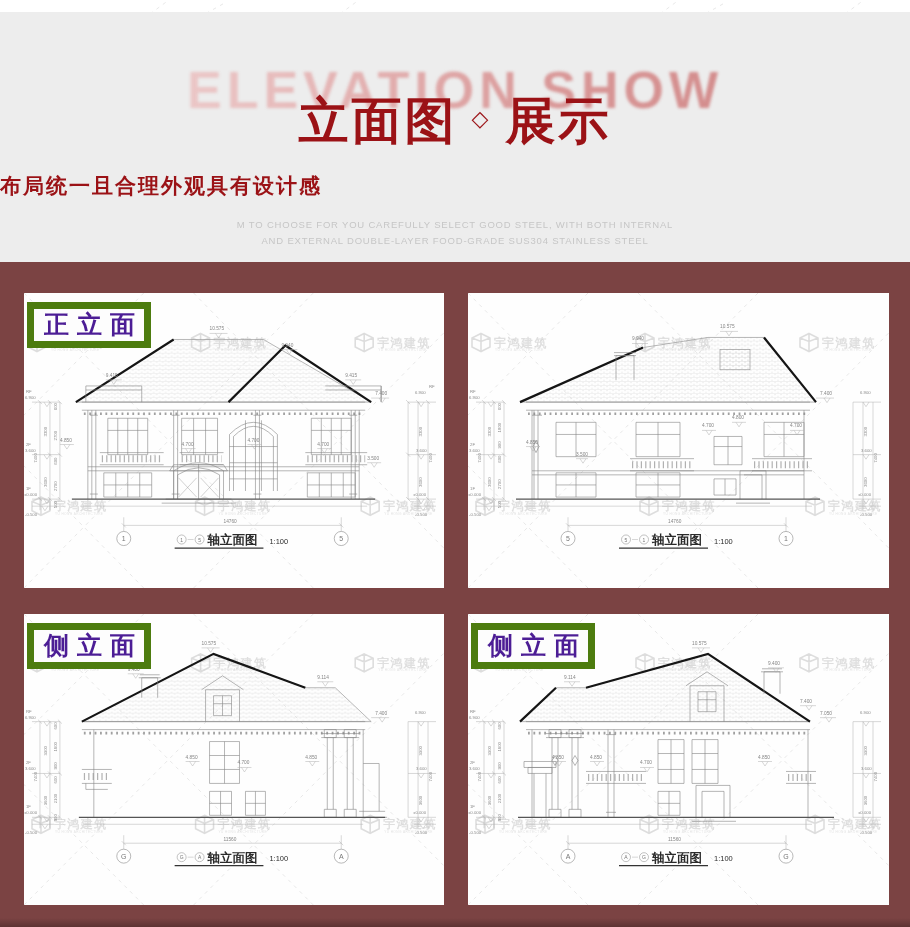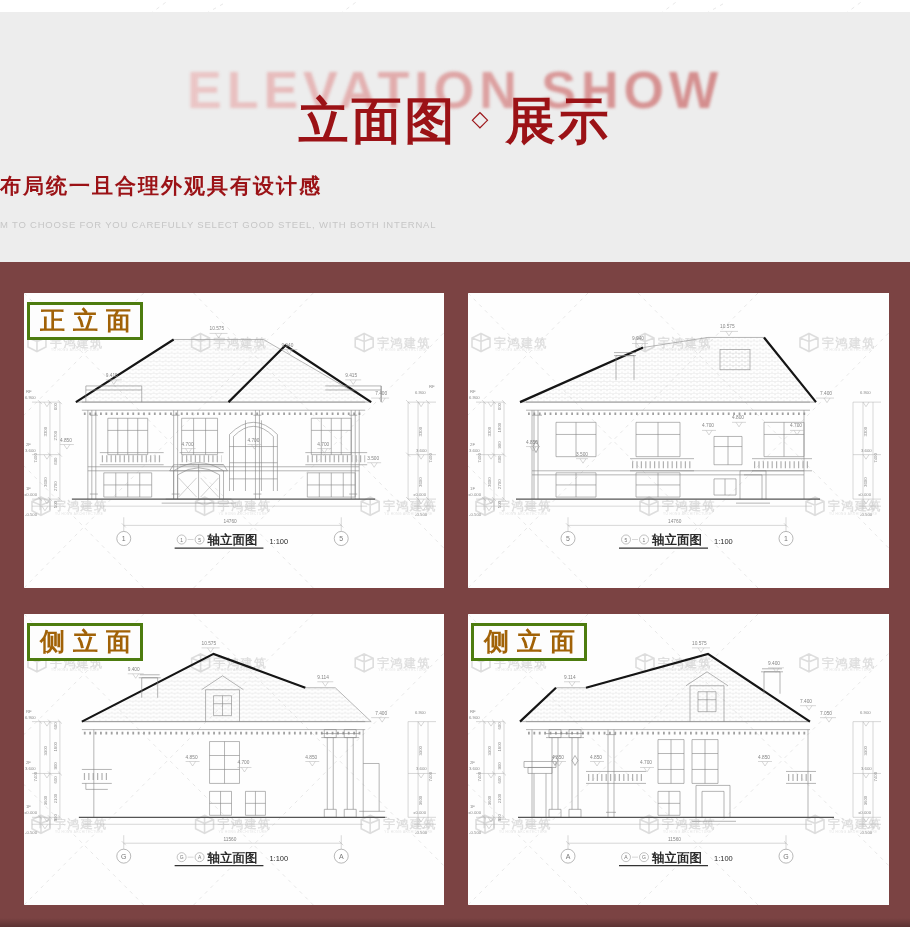--- a/index.html
+++ b/index.html
@@ -11,31 +11,31 @@
   .backdrop{position:absolute;top:48px;left:0;width:100%;text-align:center;
     font-size:52px;font-weight:bold;letter-spacing:5px;white-space:nowrap;
     background:linear-gradient(90deg,#f3dcdc 0%,#e7bcbc 30%,#d99898 60%,#cd8181 100%);
     -webkit-background-clip:text;background-clip:text;color:transparent;
     filter:blur(1.6px);}
   .hero-title{position:absolute;top:84px;left:0;width:100%;text-align:center;
     color:#9b1216;font-size:50px;font-weight:bold;letter-spacing:3px;line-height:1}
   .hero-title .diamond{font-size:22px;vertical-align:12px;margin:0 14px;font-weight:normal}
   .hero-sub{position:absolute;top:160px;left:0;width:100%;text-align:left;
     color:#9b1216;font-size:21px;font-weight:bold;letter-spacing:2px}
-  .hero-desc{position:absolute;top:205px;left:0;width:100%;
+  .hero-desc{position:absolute;top:205px;left:0;width:100%;text-align:center;
     color:#c6c6c6;font-size:9.5px;letter-spacing:.8px;line-height:15.5px}
   
   .section{background:#7b4343;height:665px;box-sizing:border-box;
     padding:31px 21px 0 24px;position:relative}
   .section::after{content:"";position:absolute;left:0;right:0;bottom:0;height:9px;
     background:linear-gradient(rgba(0,0,0,0),rgba(0,0,0,.25))}
   .grid{display:grid;grid-template-columns:420px 421px;grid-template-rows:295px 291px;gap:26px 24px}
   .panel{background:#fefefe;position:relative;overflow:hidden}
-  .plabel{position:absolute;left:3px;top:9px;z-index:3;border:3px solid #4d7c0f;background:#fdfdfd;
-    color:#a16207;font-size:25px;font-weight:bold;letter-spacing:8px;
+  .plabel{position:absolute;left:3px;top:9px;z-index:3;border:7px solid #4d7c0f;background:#fdfdfd;
+    color:#4c1d95;font-size:25px;font-weight:bold;letter-spacing:8px;
     padding:3px 1px 4px 10px;line-height:1}
   svg.draw{position:absolute;left:0;top:0;width:100%;height:100%}
   
   svg text{font-family:"Liberation Sans",sans-serif}
   .o{fill:none;stroke:#858585;stroke-width:.6}
   .f{fill:none;stroke:#9a9a9a;stroke-width:.45}
   .b{fill:none;stroke:#151515;stroke-width:2.2}
   .d{fill:none;stroke:#b0b0b0;stroke-width:.5}
   .g1{fill:none;stroke:#555;stroke-width:1.3}
   .roof{fill:url(#tiles);stroke:#9a9a9a;stroke-width:.7}
@@ -82,20 +82,21 @@
         <path class="wline" d="M150 12L185 -14M340 12L375 -14M660 12L695 -14M845 12L880 -14M230 -2L205 12M730 -2L705 12"></path>
       </svg>
   </div>
 
   <div class="hero">
     <div class="backdrop">ELEVATION SHOW</div>
     <div class="hero-title"><span>立面图</span><span class="diamond">◇</span><span>展示</span></div>
     <div class="hero-sub">布局统一且合理外观具有设计感</div>
     <div class="hero-desc">
       <div>M TO CHOOSE FOR YOU CAREFULLY SELECT GOOD STEEL, WITH BOTH INTERNAL</div>
+      <div>AND EXTERNAL DOUBLE-LAYER FOOD-GRADE SUS304 STAINLESS STEEL</div>
     </div>
   </div>
 
   <div class="section">
   <div class="grid">
 
     <div class="panel">
       <div class="plabel"><span>正立面</span></div>
       <svg class="draw" viewBox="0 0 421 292" preserveAspectRatio="none">
         <use href="#wlines"></use>

